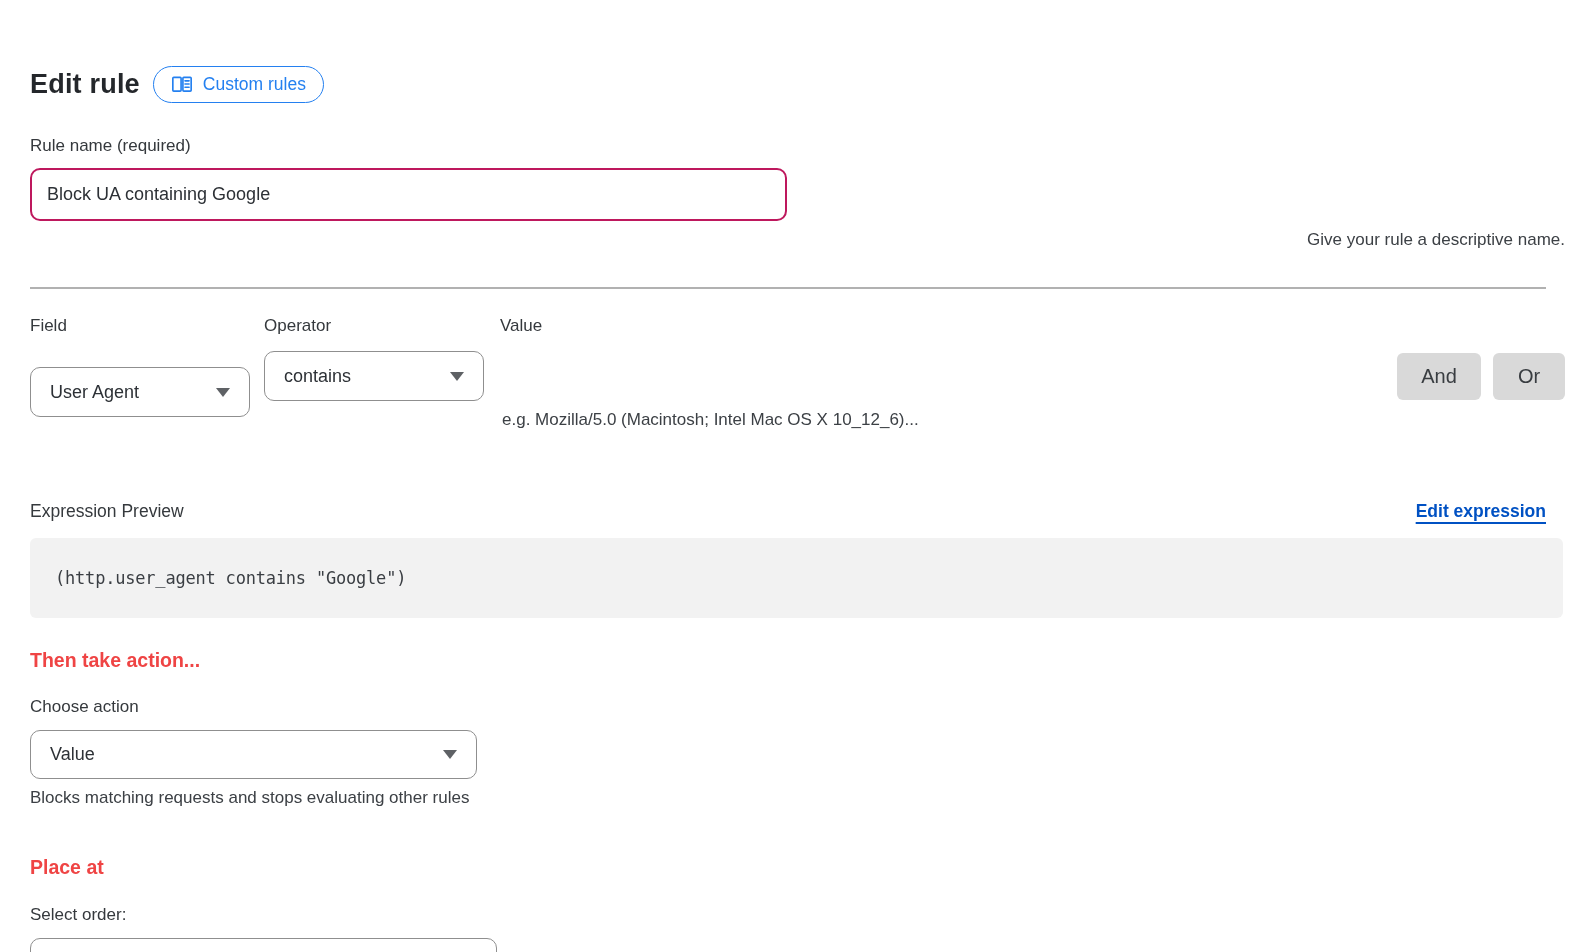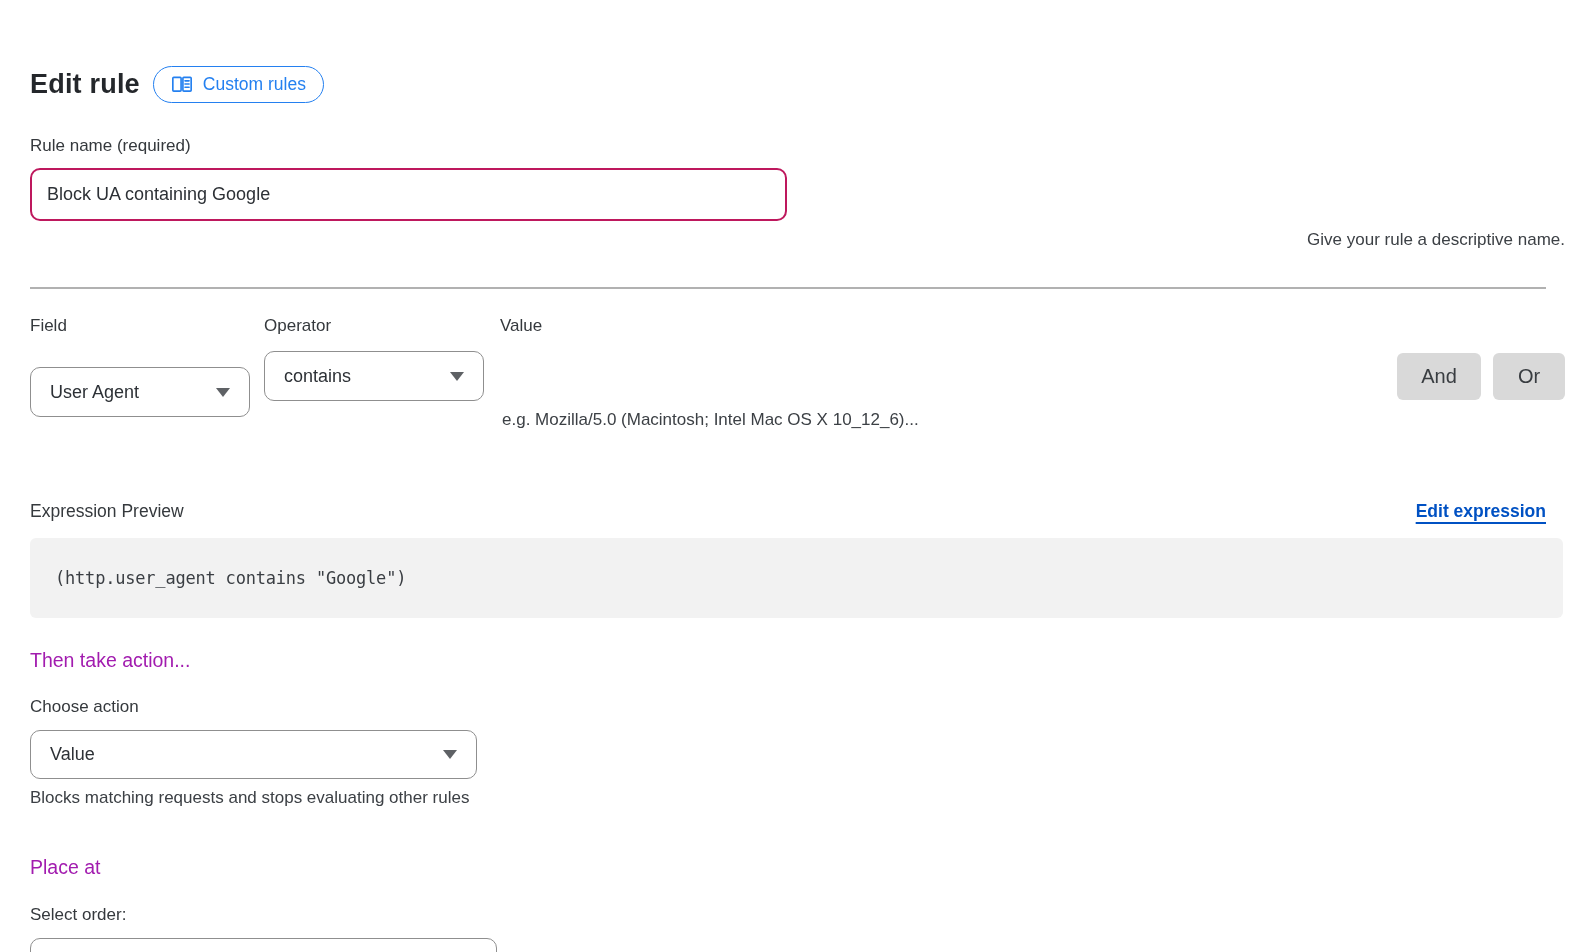--- a/index.html
+++ b/index.html
@@ -80,21 +80,21 @@
     margin-top: 16px; width: 1533px; height: 80px;
     background: var(--preview_bg); border-radius: 6px;
     display: flex; align-items: center;
   }
   .preview-code {
     font-family: "DejaVu Sans Mono", monospace; font-size: 17px; color: #3a3e43;
     padding-left: 25px; letter-spacing: -0.2px;
   }
 
   
-  .section-heading { font-size: 19.5px; font-weight: 400; color: #a21caf; }
+  .section-heading { font-size: 19.5px; font-weight: 700; color: #ef4444; }
   .action-section { margin-top: 31px; }
   .action-section .field-label { margin-top: 24px; }
   .action-section .dropdown { margin-top: 12px; width: 447px; height: 49px; }
   .action-section .help-text { margin-top: 8px; }
 
   
   .placement-section { margin-top: 47px; }
   .placement-section .field-label { margin-top: 25px; }
   .placement-section .dropdown { margin-top: 12px; width: 467px; height: 50px; }
 </style>

